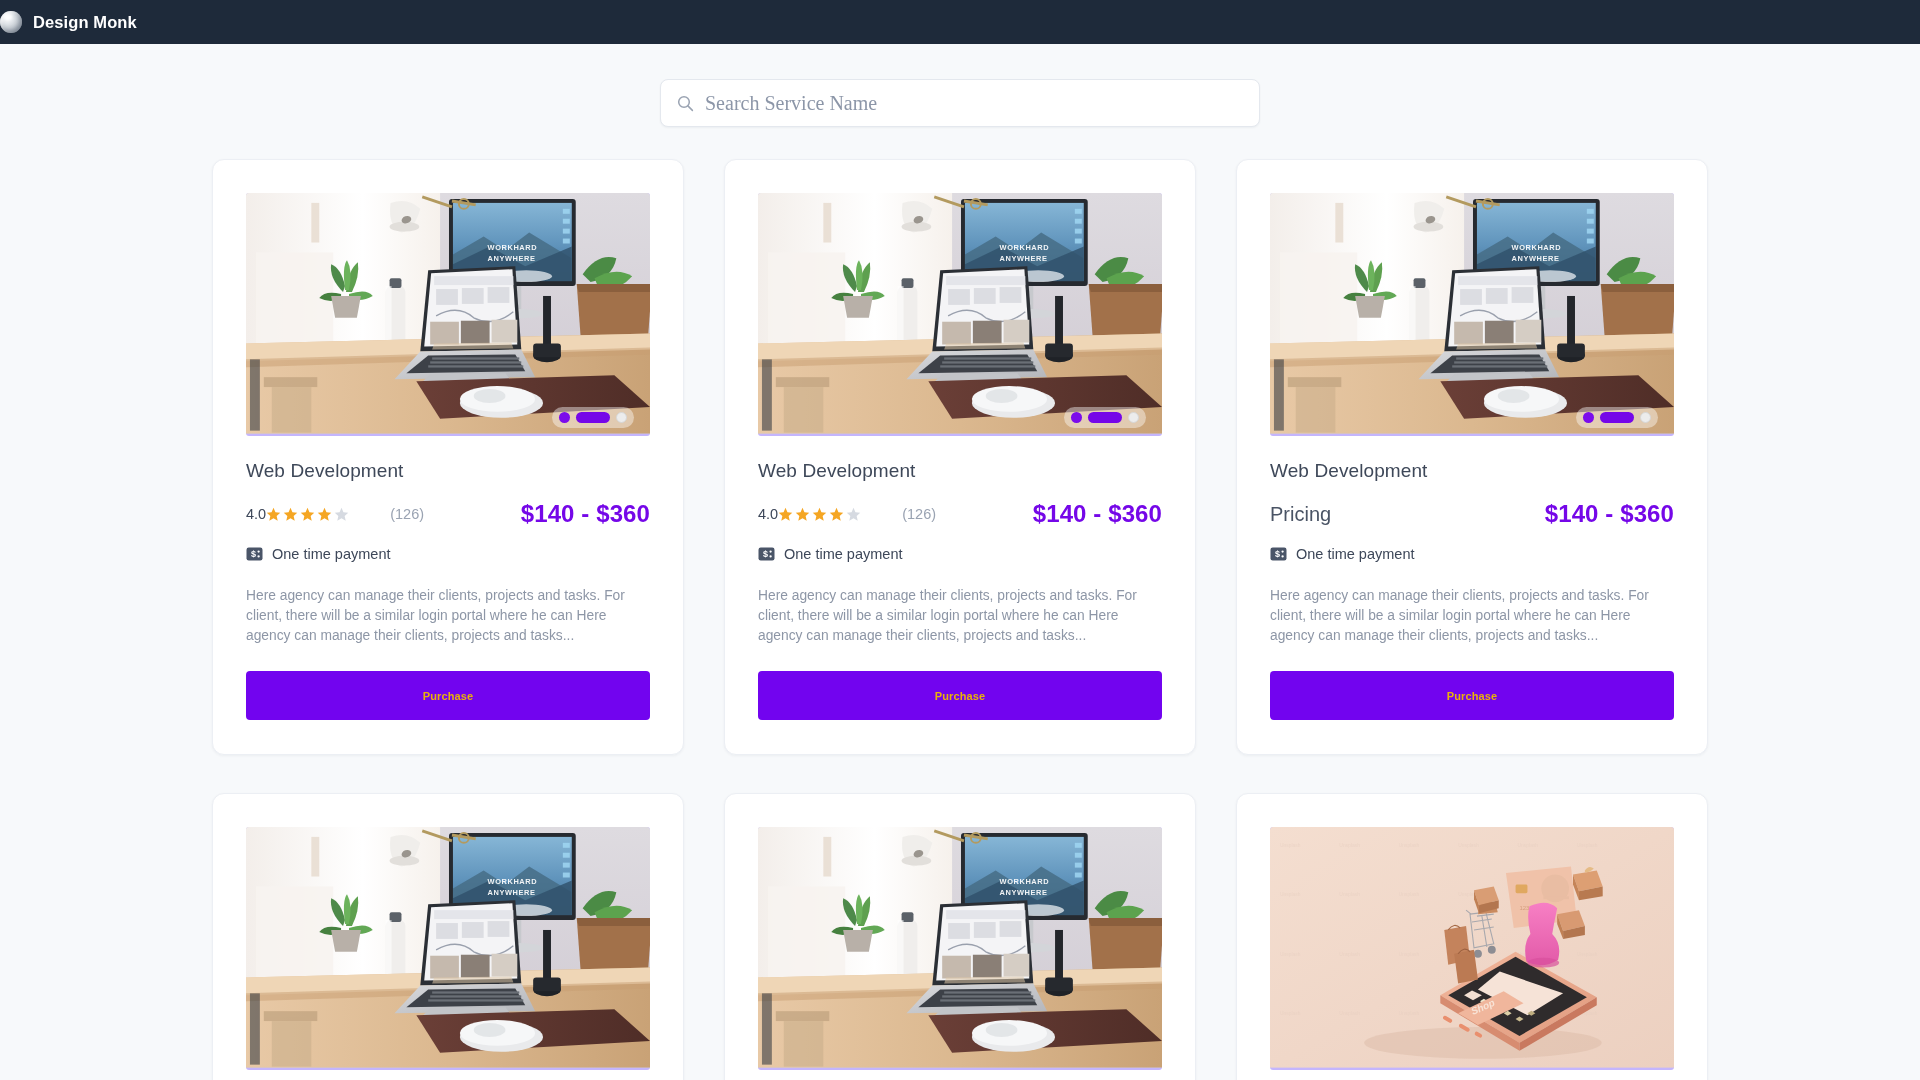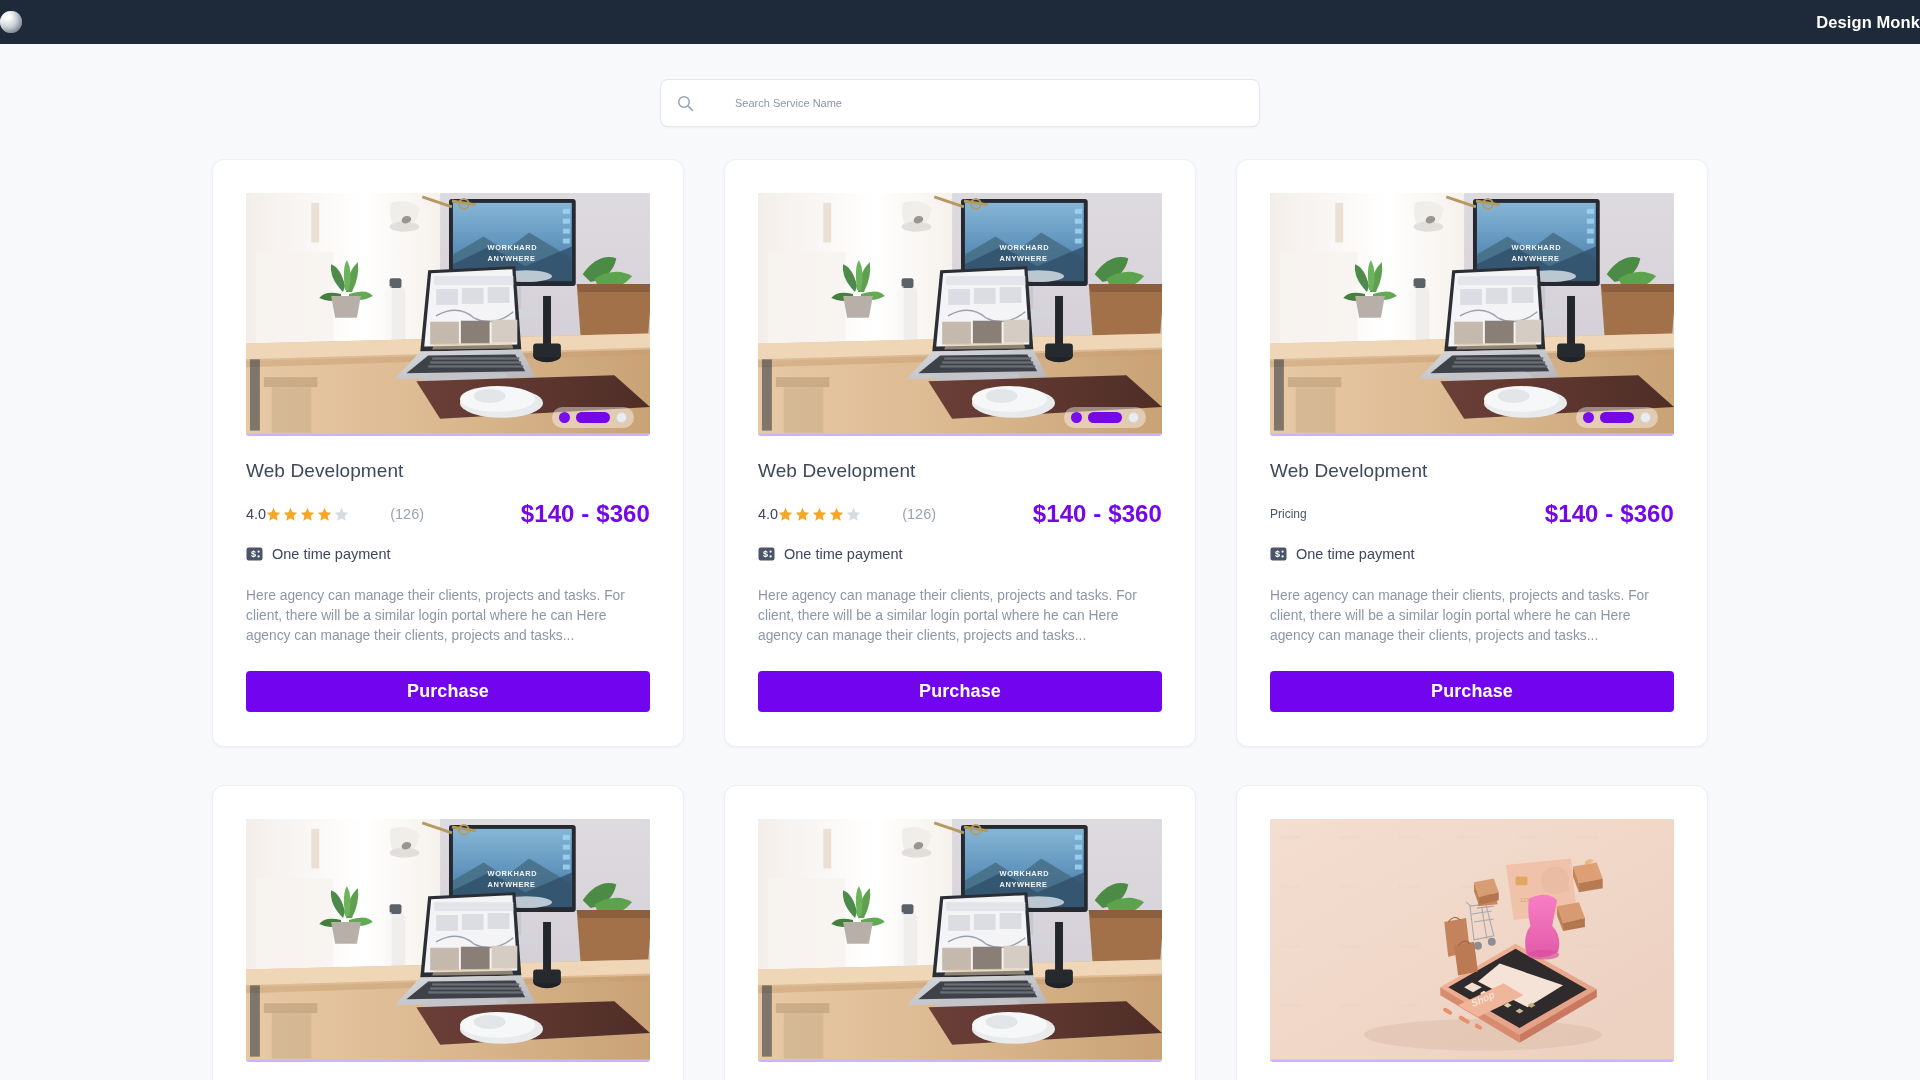--- a/index.html
+++ b/index.html
@@ -16,21 +16,21 @@
     color: #3d4759;
     -webkit-font-smoothing: antialiased;
   }
 
   
   .app-header {
     height: 44px;
     background: #1e2a3a;
     display: flex;
     align-items: center;
-    justify-content: space-between;
+    justify-content: flex-start;
     gap: 11px;
     position: relative;
     z-index: 20;
   }
   .brand-logo {
     width: 22px;
     height: 22px;
     border-radius: 50%;
     background:
       radial-gradient(circle at 34% 30%, #ffffff 0%, #e2e6ea 28%, #b9c0c8 62%, #9aa3ad 100%);
@@ -73,25 +73,24 @@
     align-items: center;
     padding: 0 16px;
     gap: 11px;
   }
   .search-icon { flex: none; display: block; }
   .search-input {
     border: 0;
     outline: none;
     background: transparent;
     flex: 1;
-    font-family: Liberation Sans, sans-serif;
-    font-size: 11px;
+    font-family: Liberation Serif, serif;
+    font-size: 20px;
     color: #3d4759;
     height: 100%;
-    margin-left: 30px;
   }
   .search-input::placeholder { color: #8c96a8; }
 
   
   .cards-grid {
     margin: 32px auto 0;
     width: 1496px;
     display: grid;
     grid-template-columns: repeat(3, 1fr);
     column-gap: 40px;
@@ -145,21 +144,21 @@
     margin-top: 18px;
     display: flex;
     align-items: center;
     justify-content: space-between;
   }
   .rating-group { display: flex; align-items: center; }
   .rating-value { font-size: 14.5px; color: #3d4759; }
   .stars { display: flex; gap: 2px; }
   .star { width: 15px; height: 15px; display: block; }
   .rating-count { font-size: 14.5px; color: #9aa3b2; margin-left: 41px; }
-  .pricing-label { font-size: 12px; color: #4a5465; }
+  .pricing-label { font-size: 20px; color: #4a5465; }
   .price-range {
     font-size: 24px;
     font-weight: bold;
     color: #7507e8;
     letter-spacing: .1px;
   }
 
   .payment-row {
     margin-top: 18px;
     display: flex;
@@ -174,27 +173,27 @@
     font-size: 13.8px;
     line-height: 20px;
     color: #8d96a6;
     height: 60px;
     overflow: hidden;
   }
 
   .purchase-button {
     margin-top: 25px;
     width: 100%;
-    height: 41px;
+    height: 49px;
     border: 0;
     border-radius: 4px;
     background: #7204ef;
-    color: #ffffff;
+    color: #eab308;
     font-family: "Liberation Sans", sans-serif;
-    font-size: 18px;
+    font-size: 11px;
     font-weight: bold;
     cursor: pointer;
     letter-spacing: .1px;
   }
 </style>
 </head>
 <body>
 
 <header class="app-header">
   <span class="brand-logo"></span>

